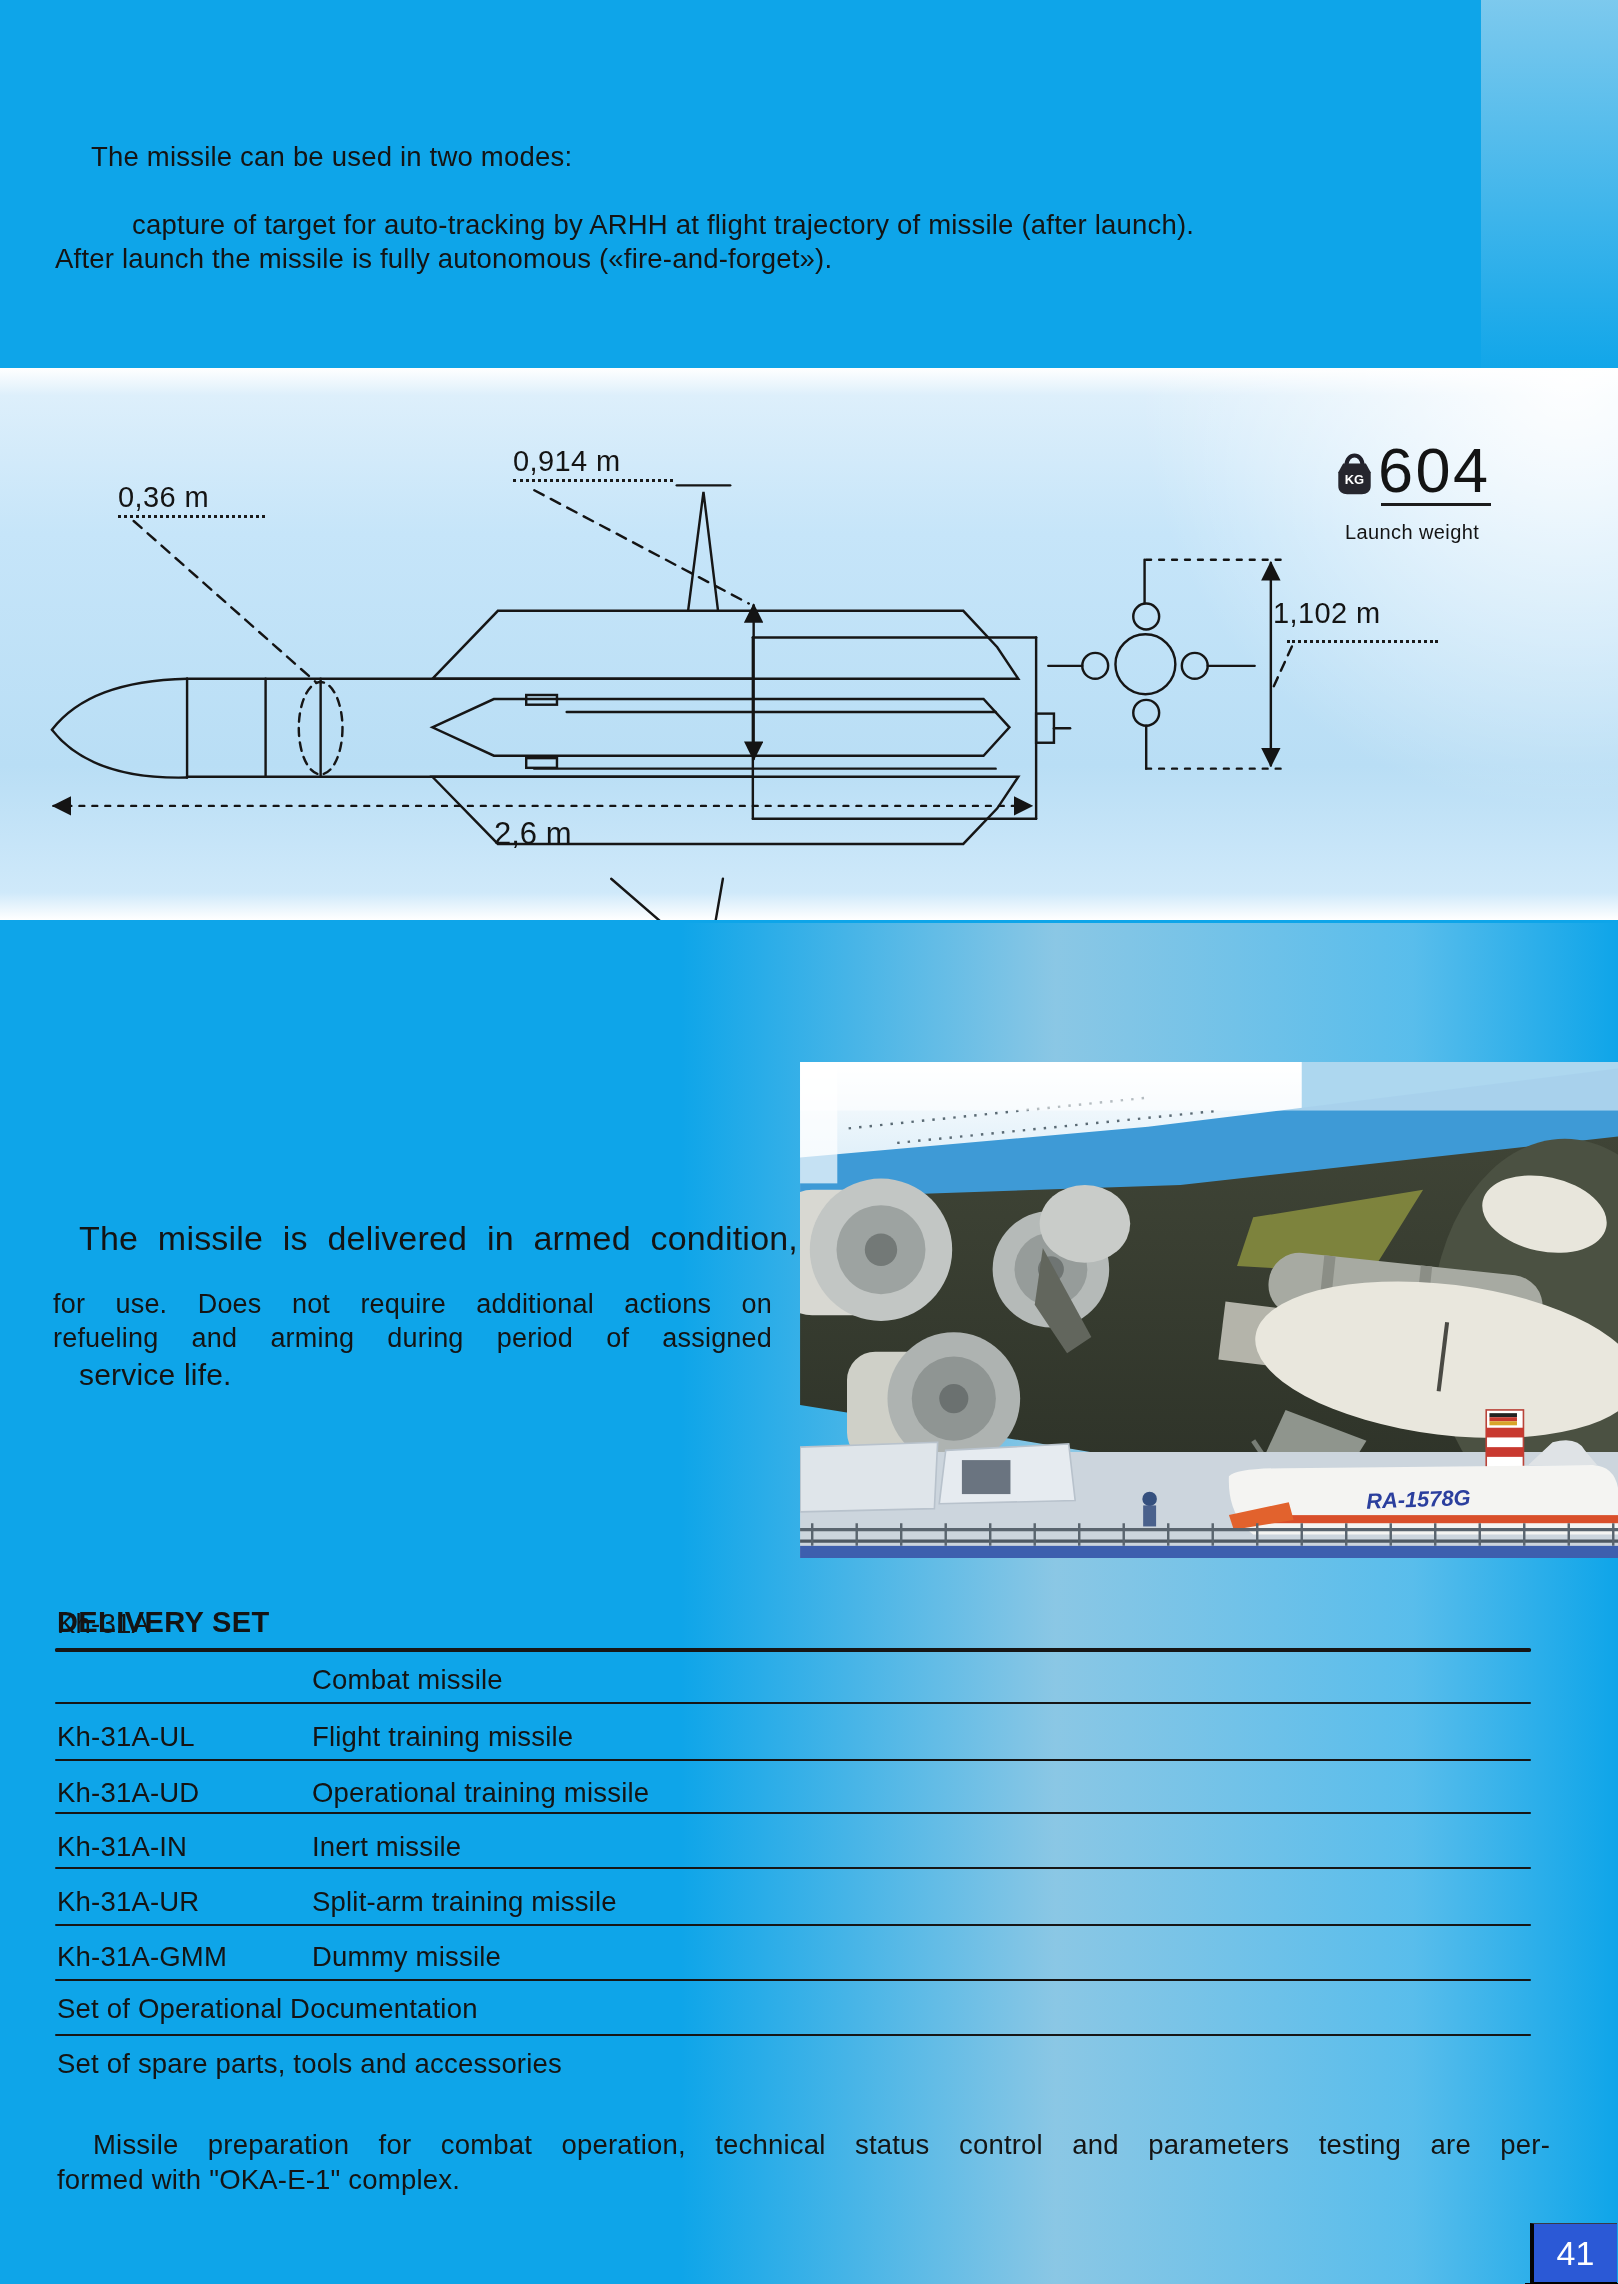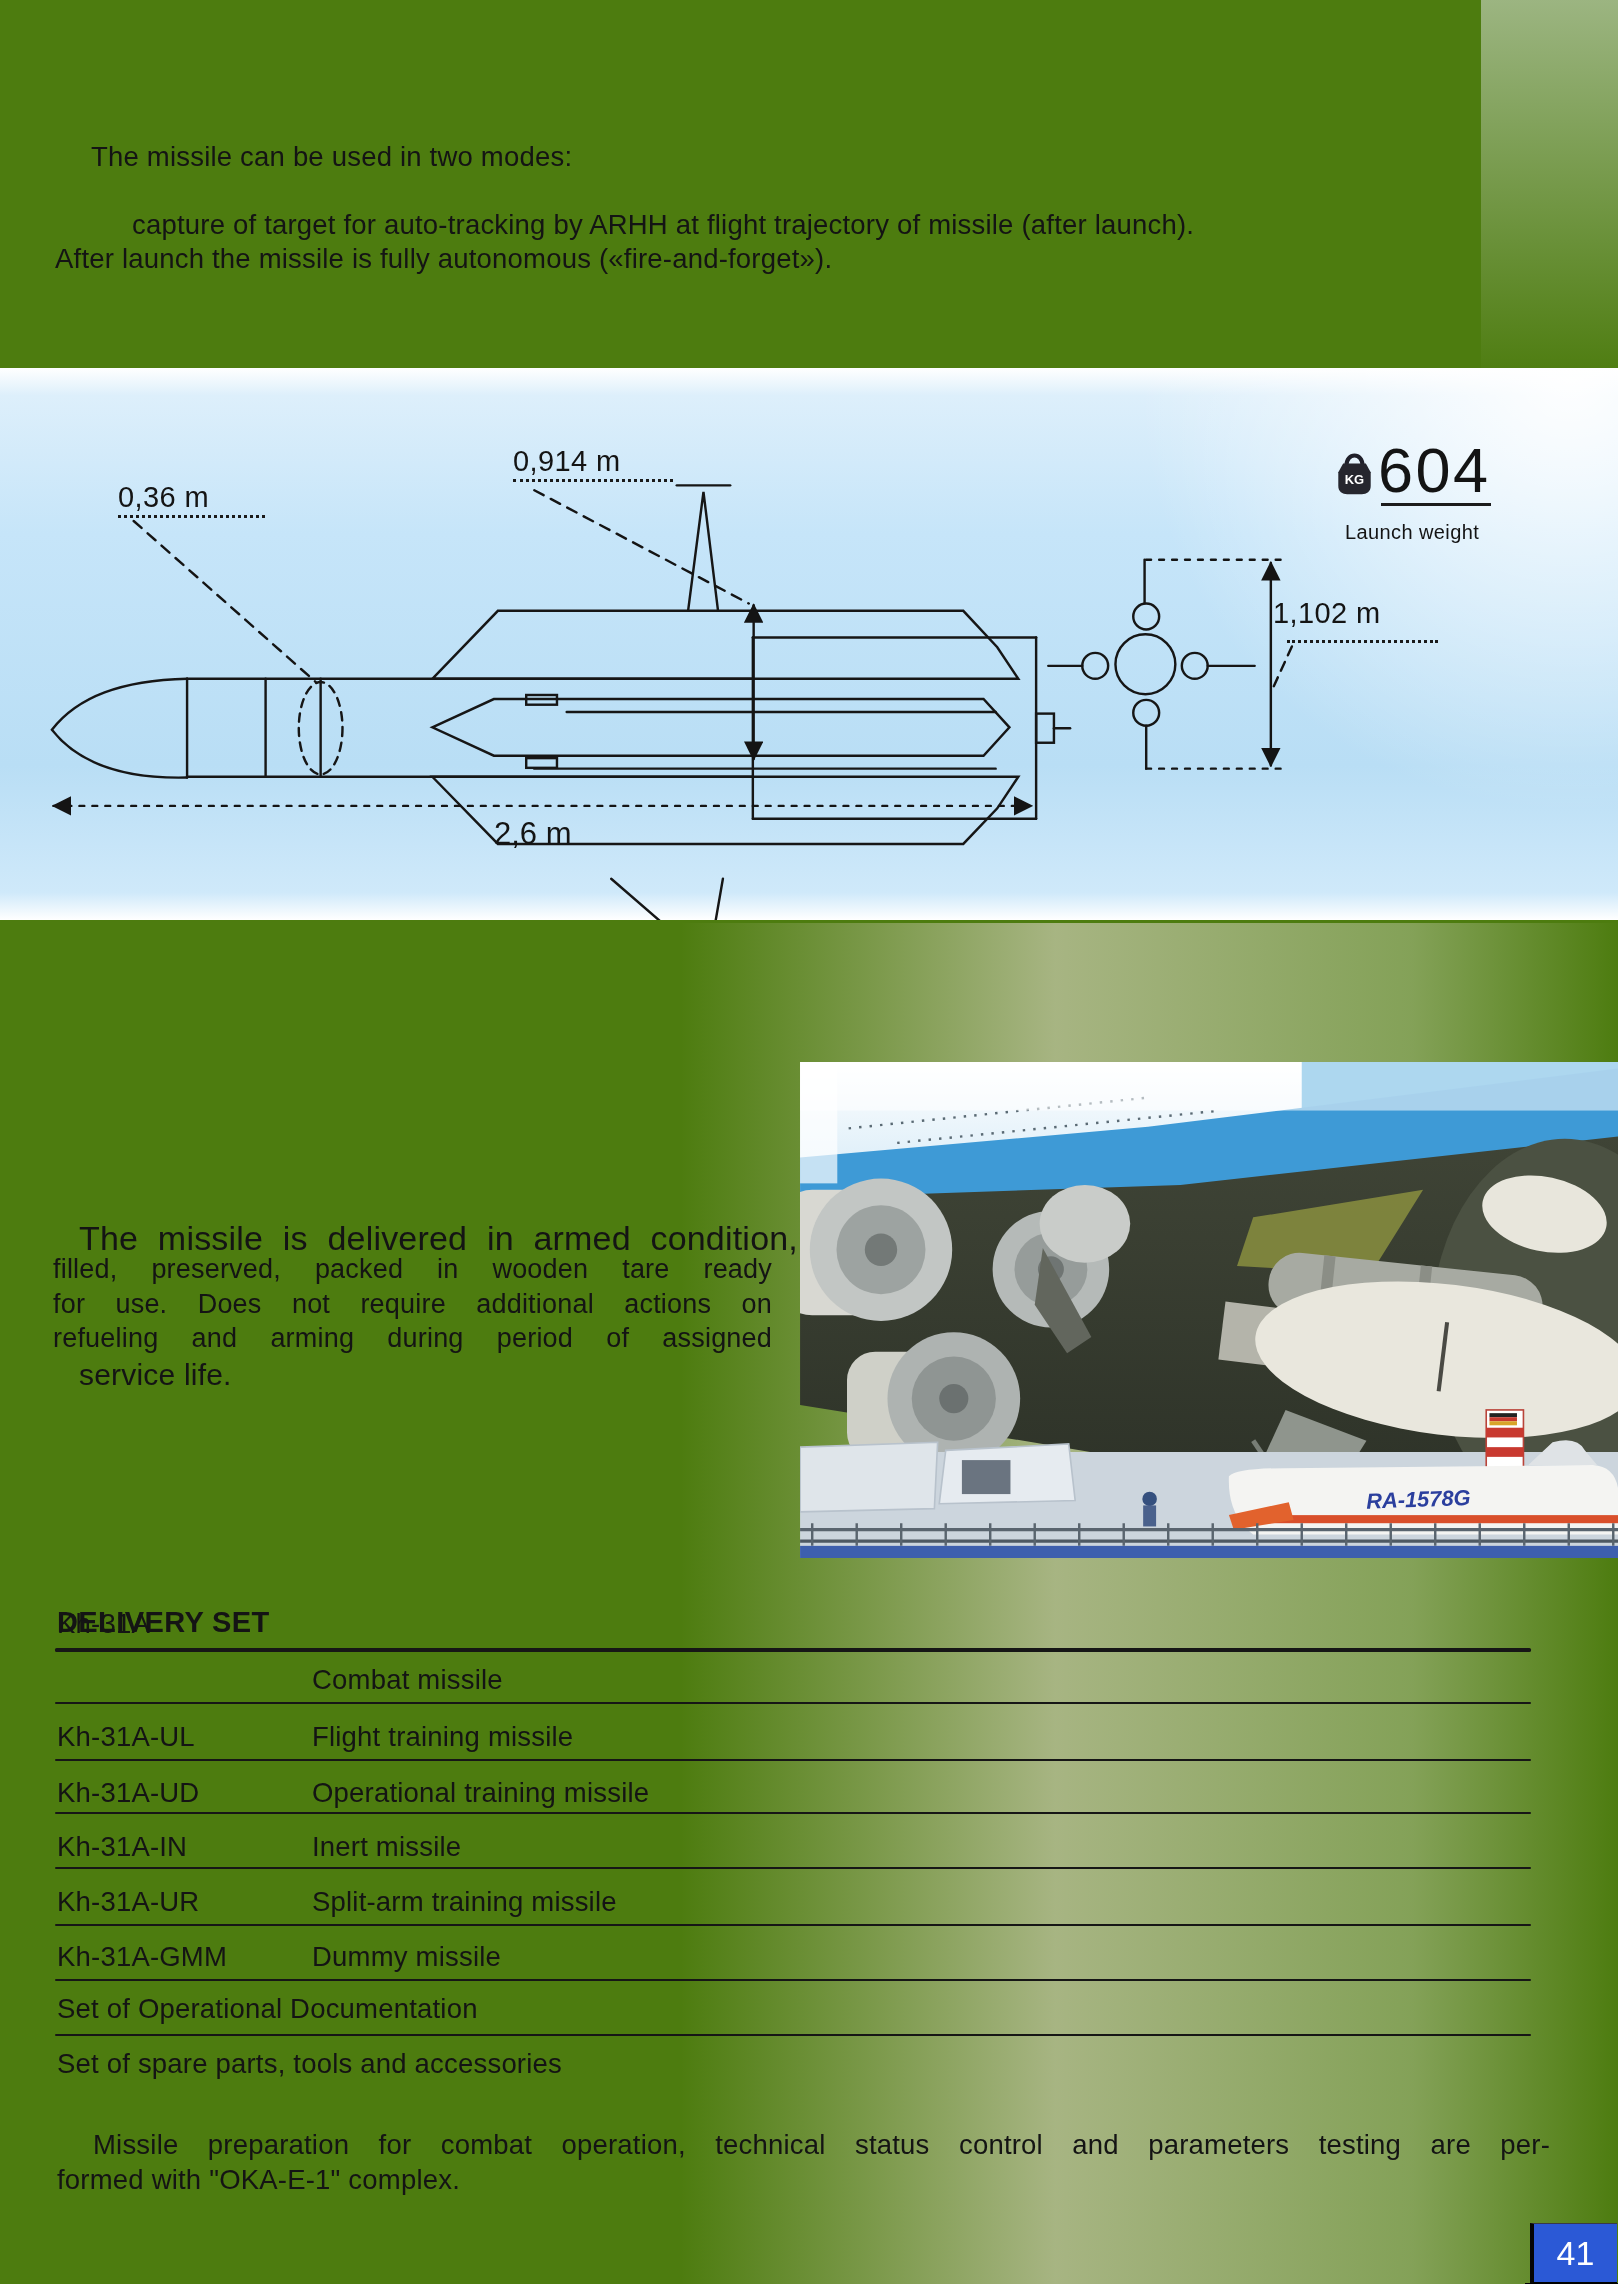--- a/index.html
+++ b/index.html
@@ -1,17 +1,17 @@
 <!DOCTYPE html>
 <html style="font-size:13px"><head>
 <meta charset="utf-8">
 <style>
   html,body{margin:0;padding:0;background:#888;}
   #page{
-    position:relative;width:1619px;height:2284px;background:#4d7c0f;
+    position:relative;width:1619px;height:2284px;background:#0ea5e9;
     font-family:"Liberation Sans", sans-serif;color:#141414;overflow:hidden;
   }
   .abs{position:absolute;}
   .txt{font-size:27.5px;letter-spacing:0.2px;white-space:nowrap;}
   .jline{white-space:normal;text-align:justify;text-align-last:justify;}
   
   #tint-right{left:680px;top:923px;width:939px;height:1368px;
     background:linear-gradient(90deg,rgba(244,232,230,0) 0%,rgba(241,227,225,.55) 40%,rgba(247,240,241,.32) 78%,rgba(255,255,255,0) 100%);}
   #tint-topright{left:1481px;top:0;width:138px;height:380px;
     background:linear-gradient(180deg,rgba(234,237,242,.5),rgba(255,255,255,0));}
@@ -128,21 +128,20 @@
       <path d="M14,22 C14,5 34,5 34,22" fill="none" stroke="#20202a" stroke-width="5"></path>
       <path d="M10,19 L38,19 L44,30 L44,47 C44,54 39,57 33,57 L15,57 C9,57 4,54 4,47 L4,30 Z" fill="#26262e"></path>
       <text x="24" y="45" text-anchor="middle" font-size="16" font-weight="bold" fill="#ffffff" font-family="Liberation Sans, sans-serif">KG</text>
     </svg>
   </div>
   <div class="abs" id="weight-value" style="left:1378px;top:439px;">604</div>
   <div class="abs" id="weight-underline" style="left:1381px;top:503px;"></div>
   <div class="abs" id="weight-label" style="left:1345px;top:521px;">Launch weight</div>
 
   <div class="abs txt jline" style="left:53px;top:1219px;width:719px;padding-left:26px;font-size:34px;">The missile is delivered in armed condition,</div>
-  <div class="abs txt jline" style="left:53px;top:1254px;width:719px;font-size:27px;">filled, preserved, packed in wooden tare ready</div>
   <div class="abs txt jline" style="left:53px;top:1289px;width:719px;font-size:27px;">for use. Does not require additional actions on</div>
   <div class="abs txt jline" style="left:53px;top:1323px;width:719px;font-size:27px;">refueling and arming during period of assigned</div>
   <div class="abs txt" style="left:59px;top:1358px;font-size:30px;margin-left:20px;">service life.</div>
 
   <div class="abs" id="photo">
     <svg width="819" height="496" viewBox="0 0 1012 613">
       <defs>
         <linearGradient id="sky" x1="0" y1="0" x2="0" y2="1">
           <stop offset="0" stop-color="#ffffff"></stop>
           <stop offset="1" stop-color="#d5eaf7"></stop>

